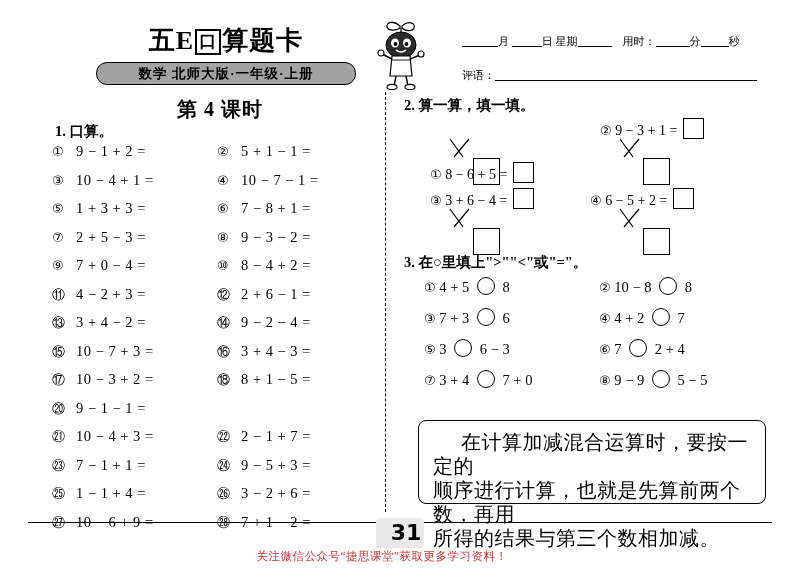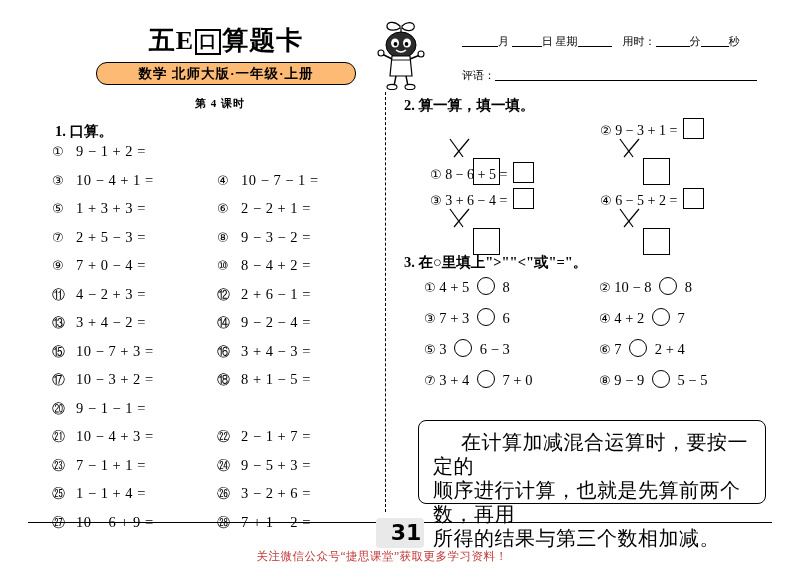--- a/index.html
+++ b/index.html
@@ -47,21 +47,21 @@
   }
   .sub-title-bar {
     margin-top: 6px;
     border: 1.5px solid #000;
     border-radius: 11px;
     height: 21px;
     line-height: 21px;
     font-size: 13.5px;
     font-weight: bold;
     letter-spacing: 1px;
-    background: #fdba74;
+    background: #a3a3a3;
   }
 
   
   .mascot {
     position: absolute;
     left: 370px; top: 18px;
     width: 62px; height: 72px;
   }
 
   
@@ -108,21 +108,21 @@
     width: 744px;
     border-top: 1.5px solid #000;
   }
 
   
   .lesson {
     position: absolute;
     left: 120px; top: 96px;
     width: 200px;
     text-align: center;
-    font-size: 11px;
+    font-size: 20px;
     font-weight: bold;
     letter-spacing: 1px;
   }
 
   
   .sec {
     position: absolute;
     font-size: 14.5px;
     font-weight: bold;
     white-space: nowrap;
@@ -321,28 +321,29 @@
   <div class="vdivider"></div>
   <div class="hrule-bottom"></div>
 
   <div class="lesson">第 4 课时</div>
 
   <div class="sec" id="sec1">1. 口算。</div>
 
   <div class="probs">
     <div class="prow">
       <div class="pitem"><span class="num cnum">①</span><span>9 − 1 + 2 =</span></div>
+      <div class="pitem"><span class="num cnum">②</span><span>5 + 1 − 1 =</span></div>
     </div>
     <div class="prow">
       <div class="pitem"><span class="num cnum">③</span><span>10 − 4 + 1 =</span></div>
       <div class="pitem"><span class="num cnum">④</span><span>10 − 7 − 1 =</span></div>
     </div>
     <div class="prow">
       <div class="pitem"><span class="num cnum">⑤</span><span>1 + 3 + 3 =</span></div>
-      <div class="pitem"><span class="num cnum">⑥</span><span>2 − 2 + 1 =</span></div>
+      <div class="pitem"><span class="num cnum">⑥</span><span>7 − 8 + 1 =</span></div>
     </div>
     <div class="prow">
       <div class="pitem"><span class="num cnum">⑦</span><span>2 + 5 − 3 =</span></div>
       <div class="pitem"><span class="num cnum">⑧</span><span>9 − 3 − 2 =</span></div>
     </div>
     <div class="prow">
       <div class="pitem"><span class="num cnum">⑨</span><span>7 + 0 − 4 =</span></div>
       <div class="pitem"><span class="num cnum">⑩</span><span>8 − 4 + 2 =</span></div>
     </div>
     <div class="prow">
@@ -417,21 +418,21 @@
         <span class="cnum">③</span>
         <span>3 + 6 − 4 =</span>
         <span class="ansbox"></span>
       </div>
       <svg class="arrow" style="left:18px; top:20px;" viewBox="0 0 24 22">
         <line x1="21" y1="1" x2="6" y2="19" stroke="#000" stroke-width="1.2"></line>
         <line x1="2" y1="1" x2="15" y2="19" stroke="#000" stroke-width="1.2"></line>
       </svg>
       <div class="dropbox" style="left:43px; top:40px;"></div>
 
-      <div class="s2item" style="left:170px; top:0px;">
+      <div class="s2item" style="left:160px; top:0px;">
         <span class="cnum">④</span>
         <span>6 − 5 + 2 =</span>
         <span class="ansbox"></span>
       </div>
       <svg class="arrow" style="left:188px; top:20px;" viewBox="0 0 24 22">
         <line x1="21" y1="1" x2="6" y2="19" stroke="#000" stroke-width="1.2"></line>
         <line x1="2" y1="1" x2="15" y2="19" stroke="#000" stroke-width="1.2"></line>
       </svg>
       <div class="dropbox" style="left:213px; top:40px;"></div>
     </div>

